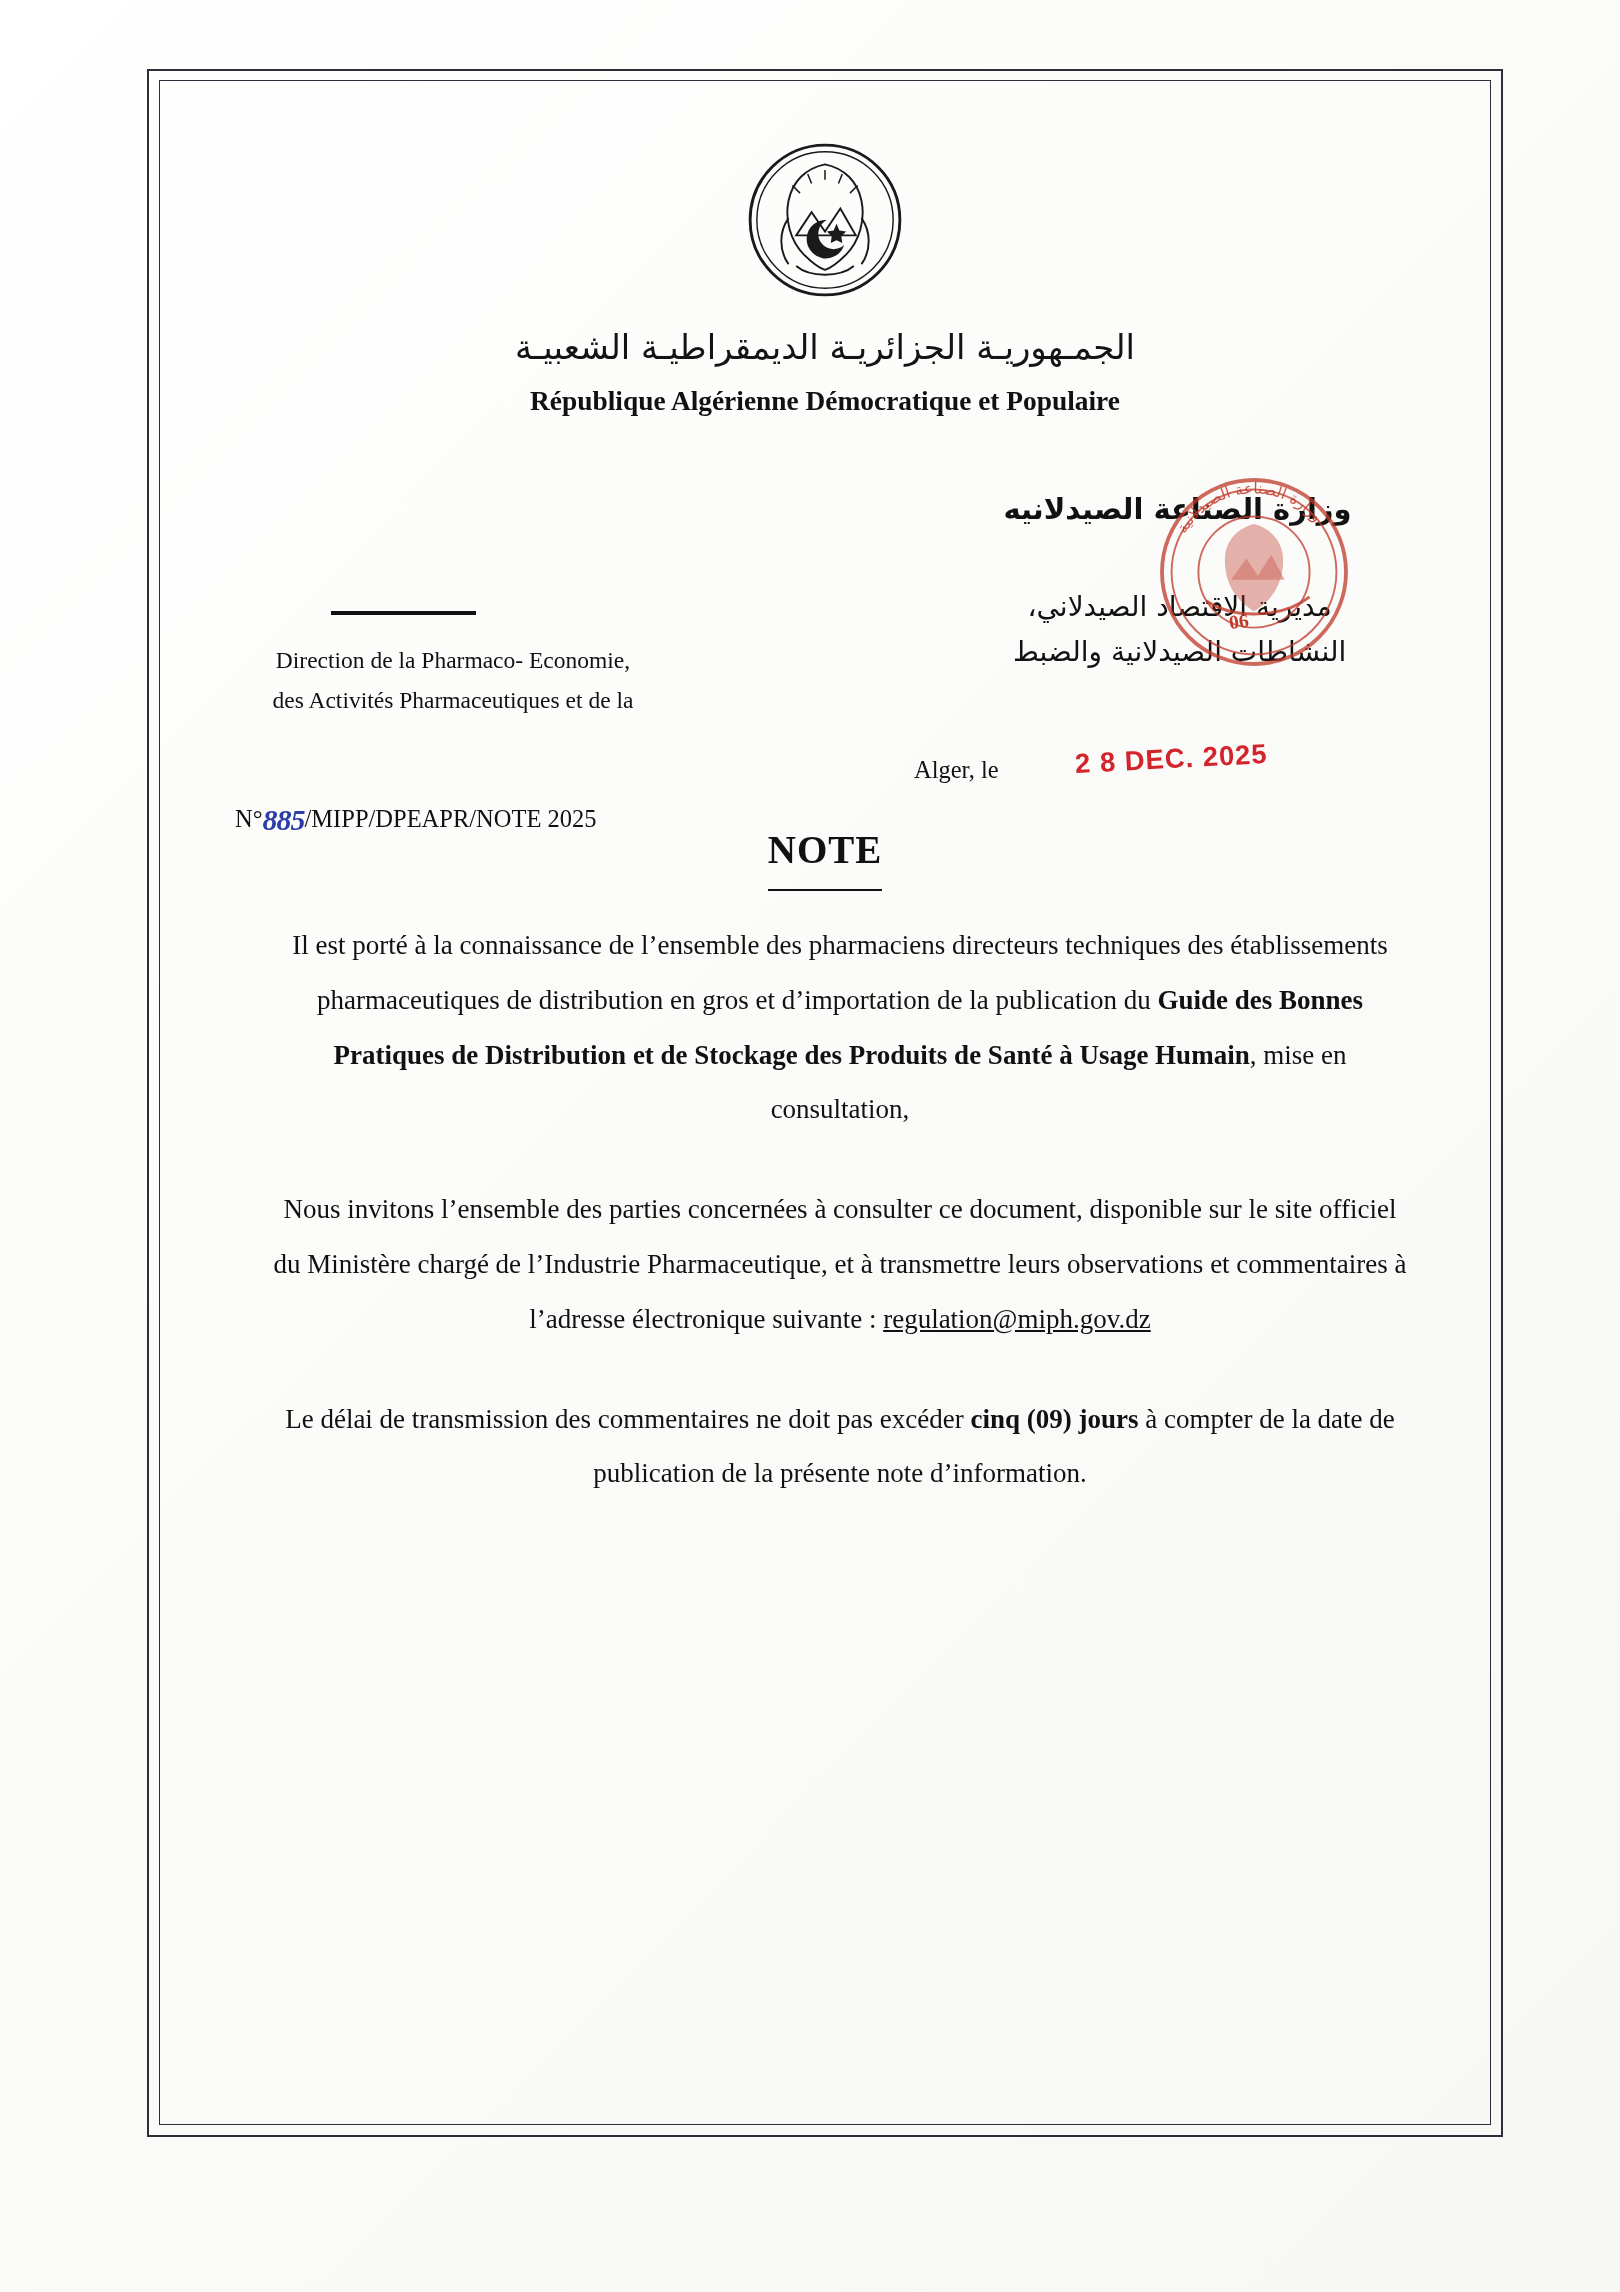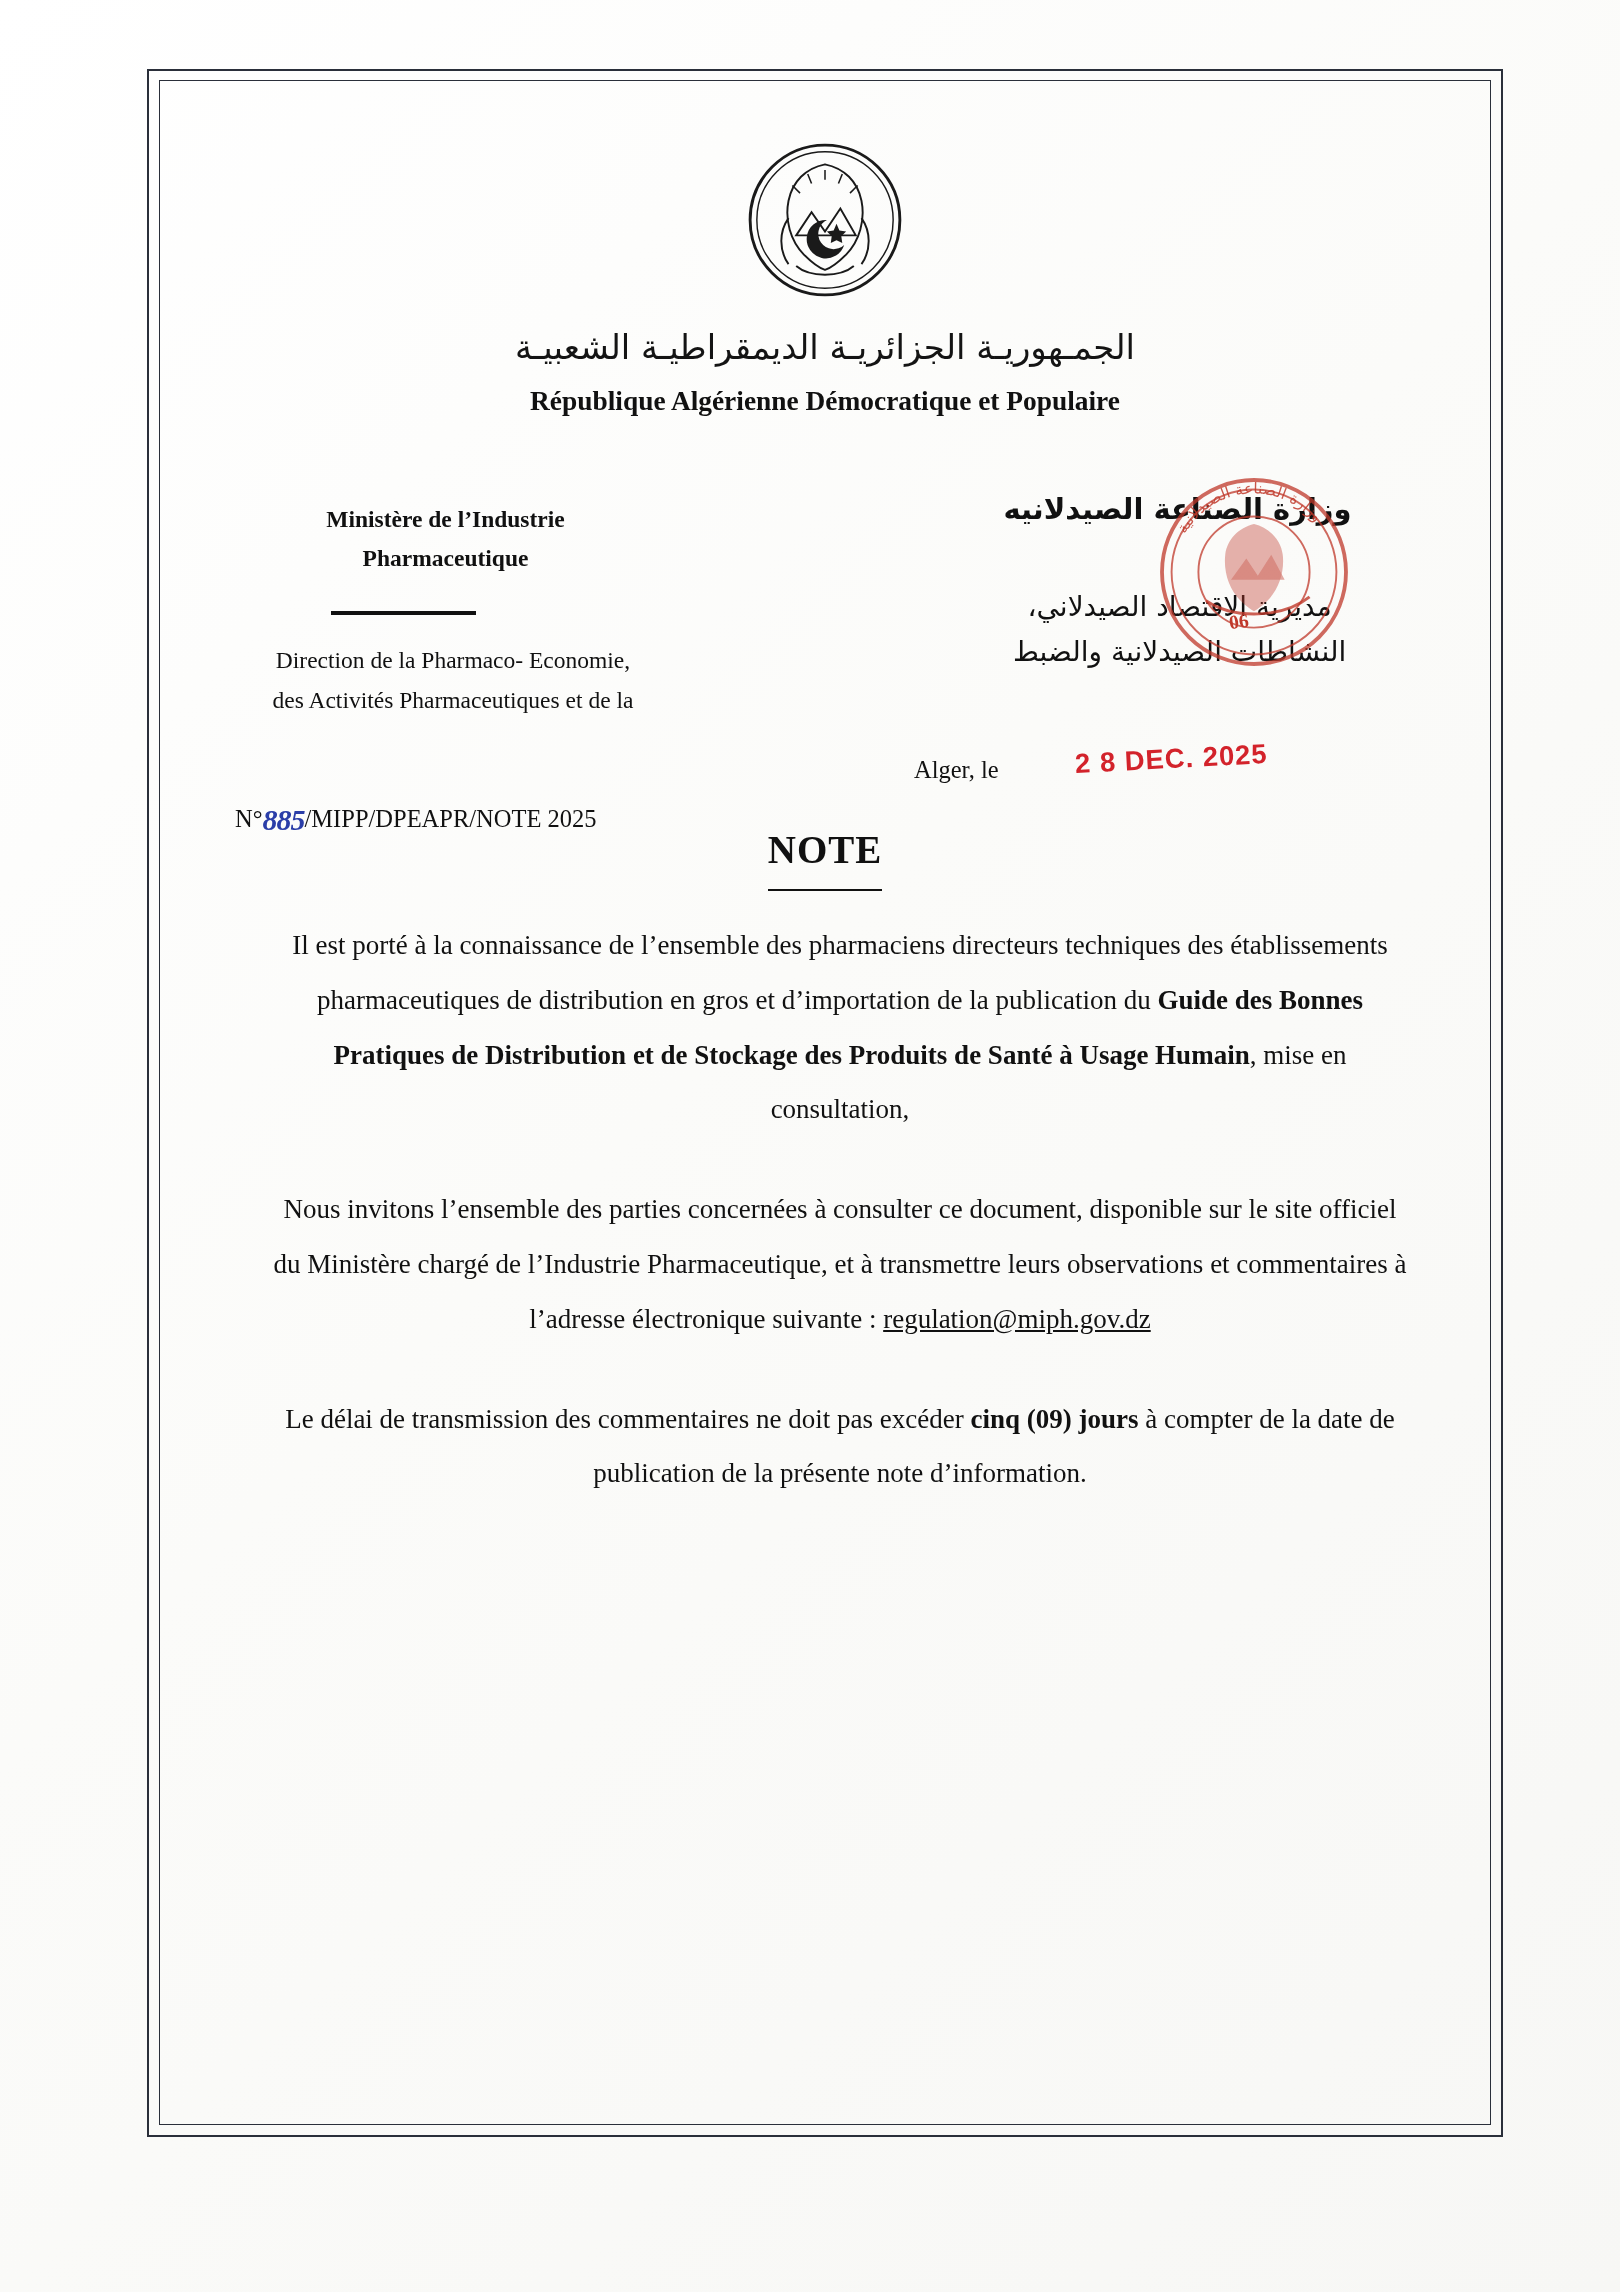--- a/index.html
+++ b/index.html
@@ -269,24 +269,20 @@
 
         <path d="M62 98 C 52 112 52 132 62 146" fill="none" stroke="#1a1a1a" stroke-width="2"></path>
         <path d="M138 98 C 148 112 148 132 138 146" fill="none" stroke="#1a1a1a" stroke-width="2"></path>
         <path d="M70 148 C 84 160 116 160 130 148" fill="none" stroke="#1a1a1a" stroke-width="2"></path>
       </svg>
     </div>
 
     <div class="hdr-ar">الجمـهوريـة الجزائريـة الديمقراطيـة الشعبيـة</div>
     <div class="hdr-fr">République Algérienne Démocratique et Populaire</div>
 
-    <div class="ministry">
-      <div>Ministère de l’Industrie</div>
-      <div>Pharmaceutique</div>
-    </div>
     <div class="rule"></div>
     <div class="direction">
       <div>Direction de la Pharmaco- Economie,</div>
       <div>des Activités Pharmaceutiques et de la</div>
     </div>
 
     <div class="ar-ministry">وزارة الصناعة الصيدلانيه</div>
     <div class="ar-direction">
       <div>مديرية الاقتصاد الصيدلاني،</div>
       <div>النشاطات الصيدلانية والضبط</div>

